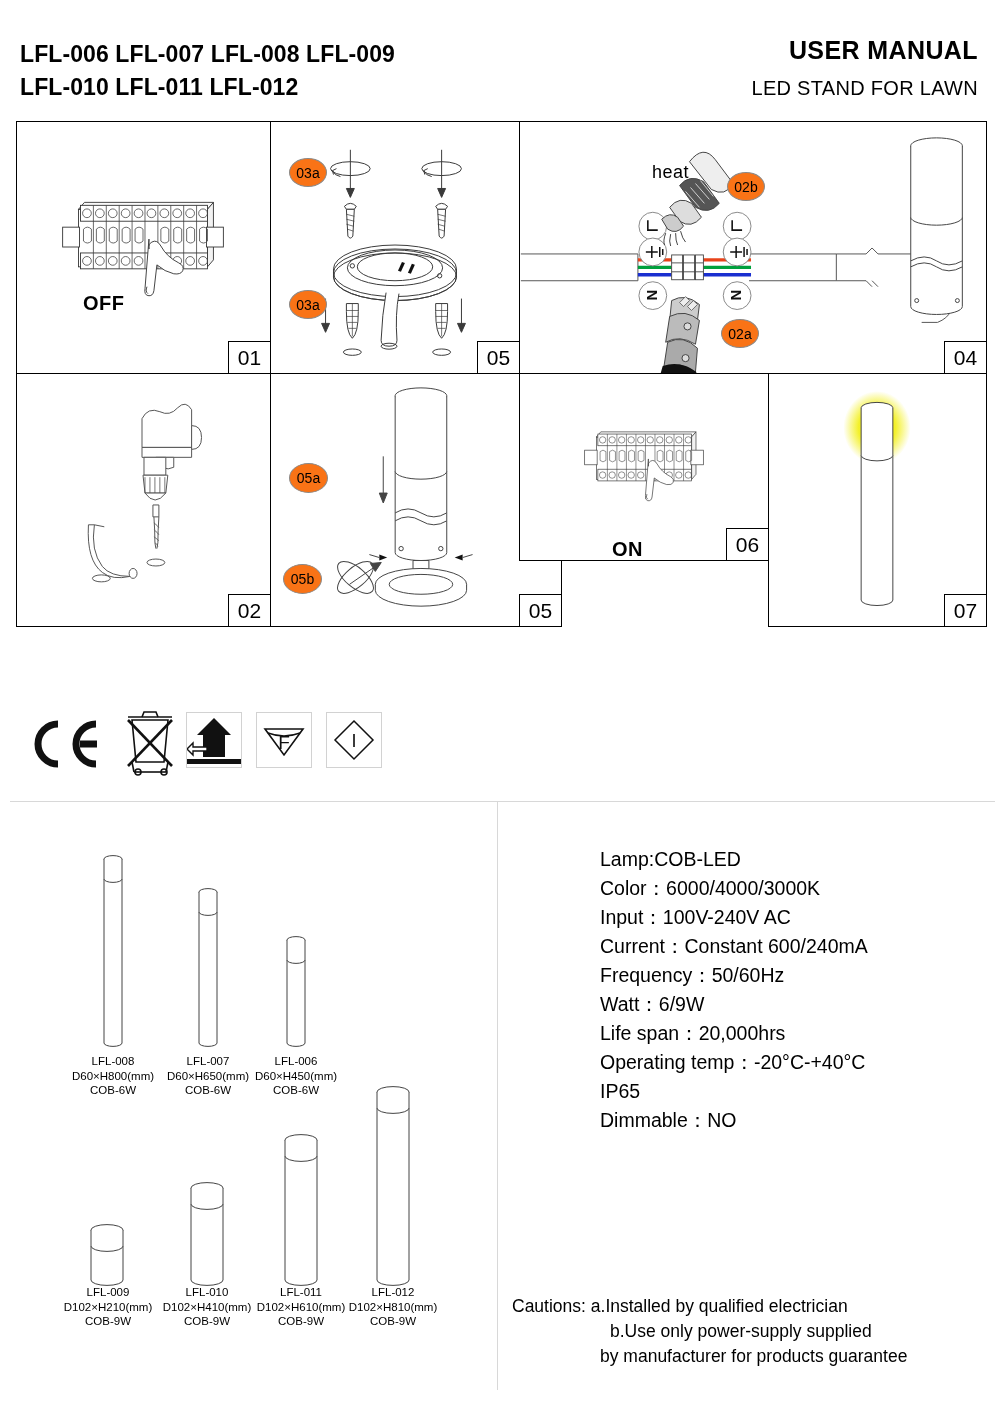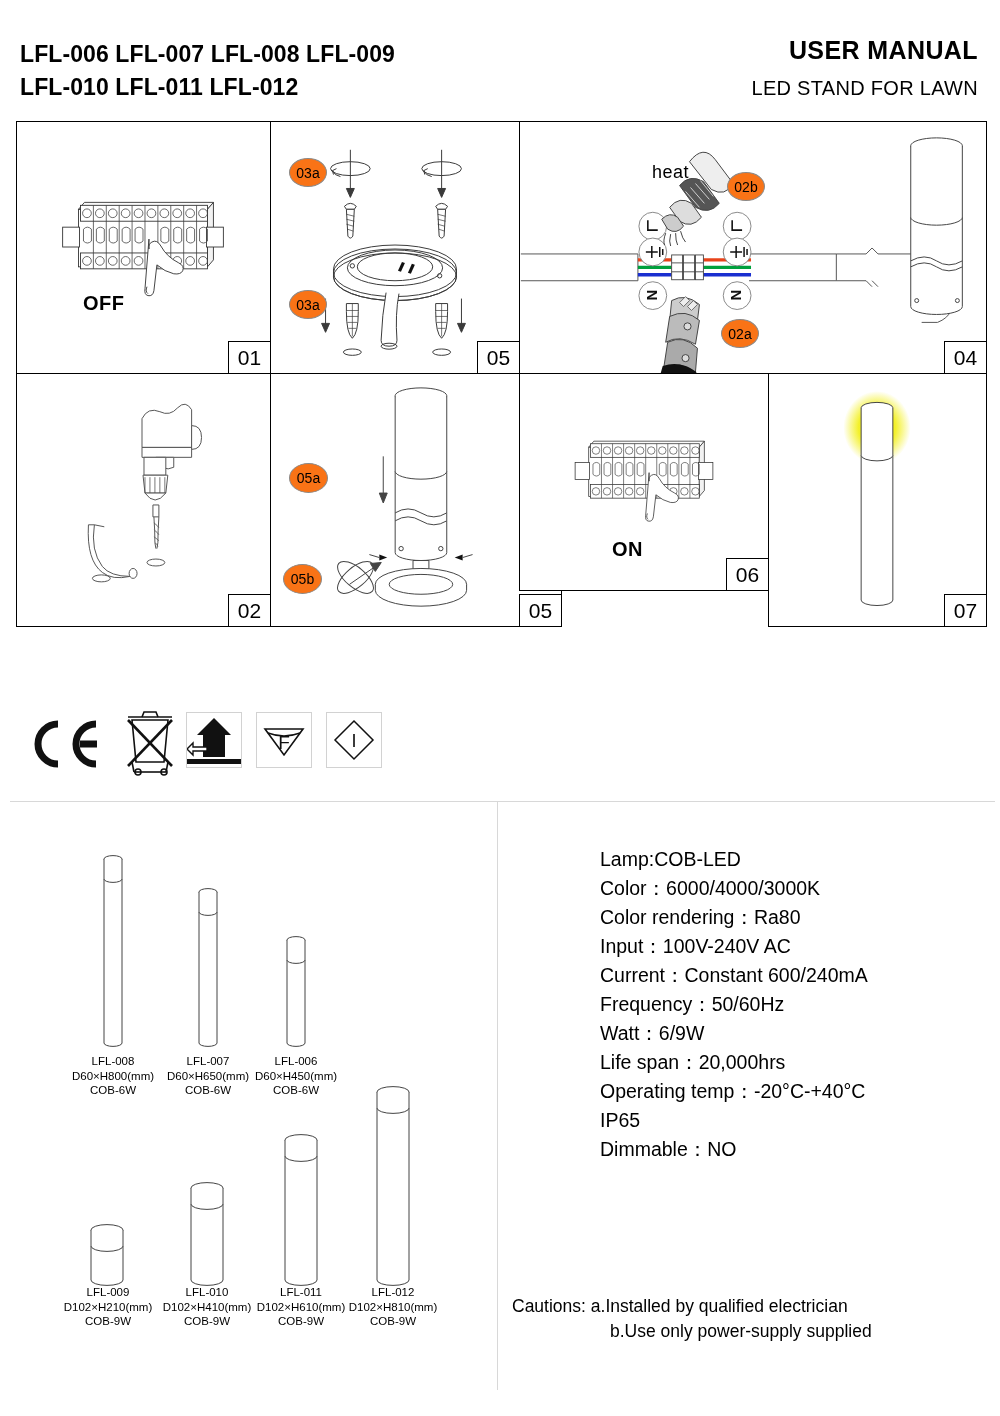--- a/index.html
+++ b/index.html
@@ -37,21 +37,21 @@
     font-size:14px; z-index:5;
   }
   .caption { position:absolute; font-size:20px; font-weight:bold; letter-spacing:.5px; }
 
   
   #p01 { left:0;   top:0;   width:255px; height:253px; }
   #p03 { left:254px; top:0; width:250px; height:253px; }
   #p04 { left:503px; top:0; width:468px; height:253px; }
   #p02 { left:0;   top:252px; width:255px; height:254px; }
   #p05 { left:254px; top:252px; width:292px; height:254px; }
-  #p06 { left:503px; top:252px; width:250px; height:218px; }
+  #p06 { left:503px; top:252px; width:250px; height:188px; }
   #p07 { left:752px; top:252px; width:219px; height:254px; }
 
   .svgfill { position:absolute; inset:0; width:100%; height:100%; }
 
   
   #certs { position:absolute; left:30px; top:700px; width:420px; height:90px; }
   .cert { position:absolute; }
   .certbox { border:1px solid #d2d2d2; }
 
   
@@ -704,27 +704,27 @@
   <div class="plabel" style="left:279px; top:205px; width:148px;">
     <div>LFL-012</div>
     <div>D102×H810(mm)</div>
     <div>COB-9W</div>
   </div>
 </div>
 
 <div id="specs">
   <div class="spec-line">Lamp:COB-LED</div>
   <div class="spec-line">Color：6000/4000/3000K</div>
-  <div class="spec-line">Color rendering：Ra80</div>
   <div class="spec-line">Input：100V-240V AC</div>
   <div class="spec-line">Current：Constant 600/240mA</div>
   <div class="spec-line">Frequency：50/60Hz</div>
   <div class="spec-line">Watt：6/9W</div>
   <div class="spec-line">Life span：20,000hrs</div>
   <div class="spec-line">Operating temp：-20°C-+40°C</div>
   <div class="spec-line">IP65</div>
   <div class="spec-line">Dimmable：NO</div>
 </div>
 
 <div id="cautions">
   <div class="c1">Cautions: a.Installed by qualified electrician</div>
   <div class="c2">b.Use only power-supply supplied</div>
+  <div class="c3">by manufacturer for products guarantee</div>
 </div>
 
 </body></html>

